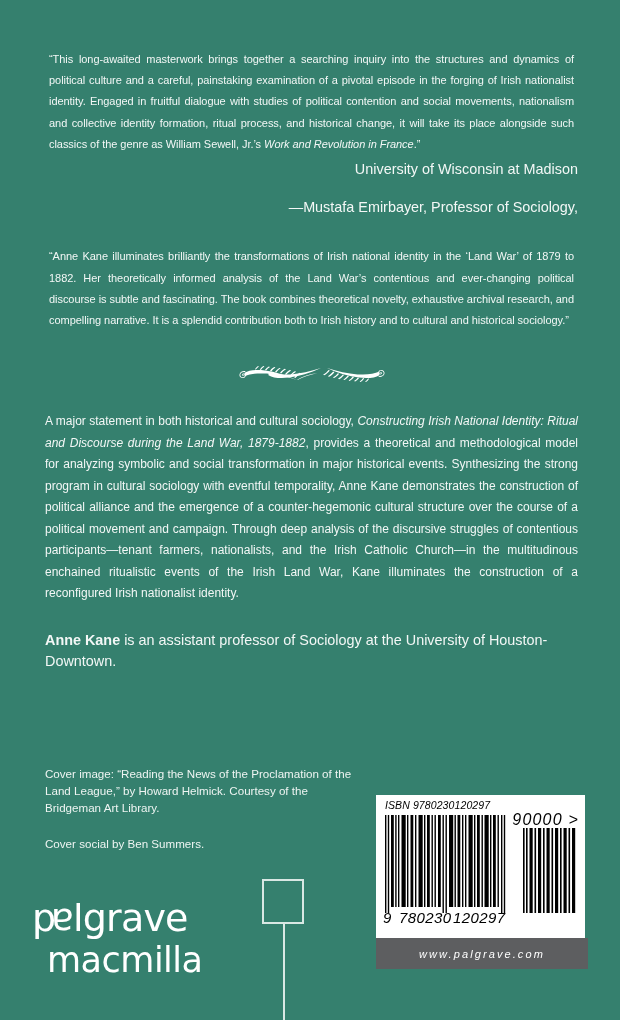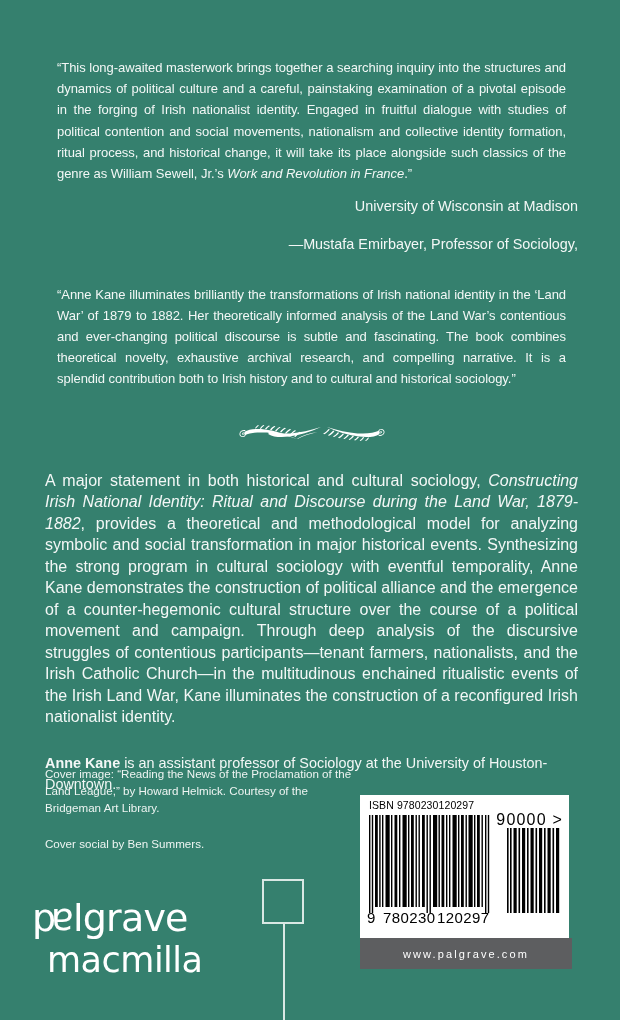--- a/index.html
+++ b/index.html
@@ -26,27 +26,27 @@
 
   
   .content {
     position: absolute;
     left: 45px;
     top: 45px;
     width: 533px;
   }
 
   .blurb {
-    font-size: 13px;
+    font-size: 11px;
     line-height: 21.2px;
     text-align: justify;
     text-justify: inter-word;
     color: #f3f7f6;
     letter-spacing: -0.05px;
-    margin: 12px;
+    margin: 4px;
   }
   .blurb .ital { font-style: italic; }
 
   .attrib {
     font-size: 14.4px;
     line-height: 21.2px;
     text-align: right;
     color: #f3f7f6;
     margin: 0;
   }
@@ -61,21 +61,21 @@
     display: flex;
     justify-content: center;
     align-items: center;
     height: 34px;
   }
   .ornament { display: block; }
 
   
   .description {
     margin-top: 20px;
-    font-size: 16px;
+    font-size: 12px;
     line-height: 21.5px;
     text-align: justify;
     color: #f3f7f6;
   }
   .description .ital { font-style: italic; }
 
   .bio {
     margin-top: 25px;
     font-size: 14.4px;
     line-height: 21.5px;
@@ -128,24 +128,25 @@
     left: 32px;
     top: 898px;
     width: 170px;
     height: 82px;
   }
   .logo svg { display: block; }
 
   
   .barcode-block {
     position: absolute;
-    left: 360px;
+    left: 376px;
     top: 795px;
     width: 218px;
     height: 175px;
+    font-style: italic;
   }
   .barcode-white {
     position: absolute;
     left: 0;
     top: 0;
     width: 209px;
     height: 143px;
     background: #ffffff;
   }
   .isbn-label {

